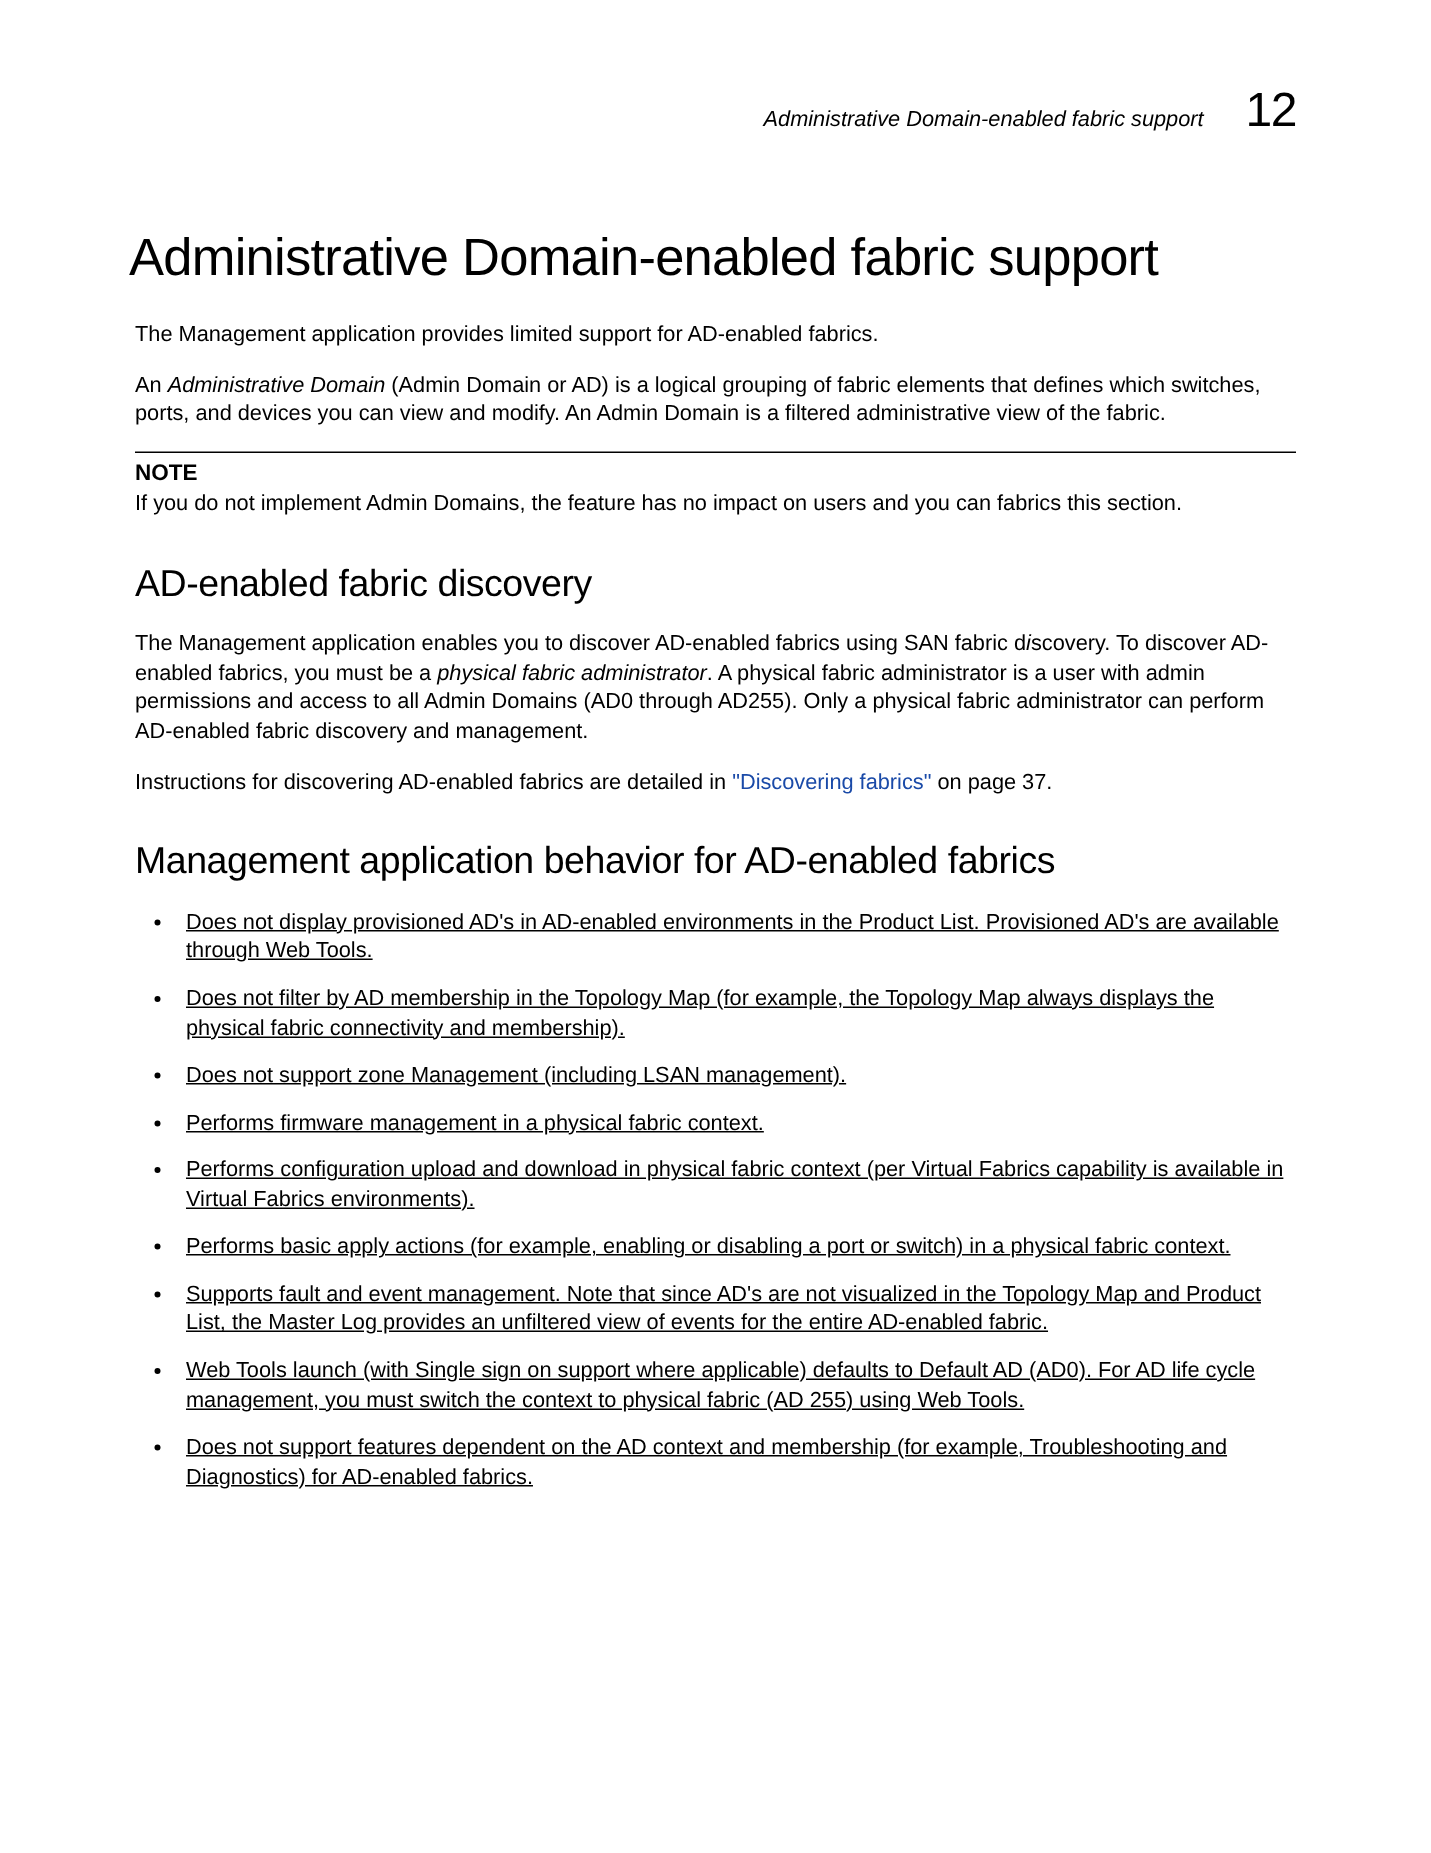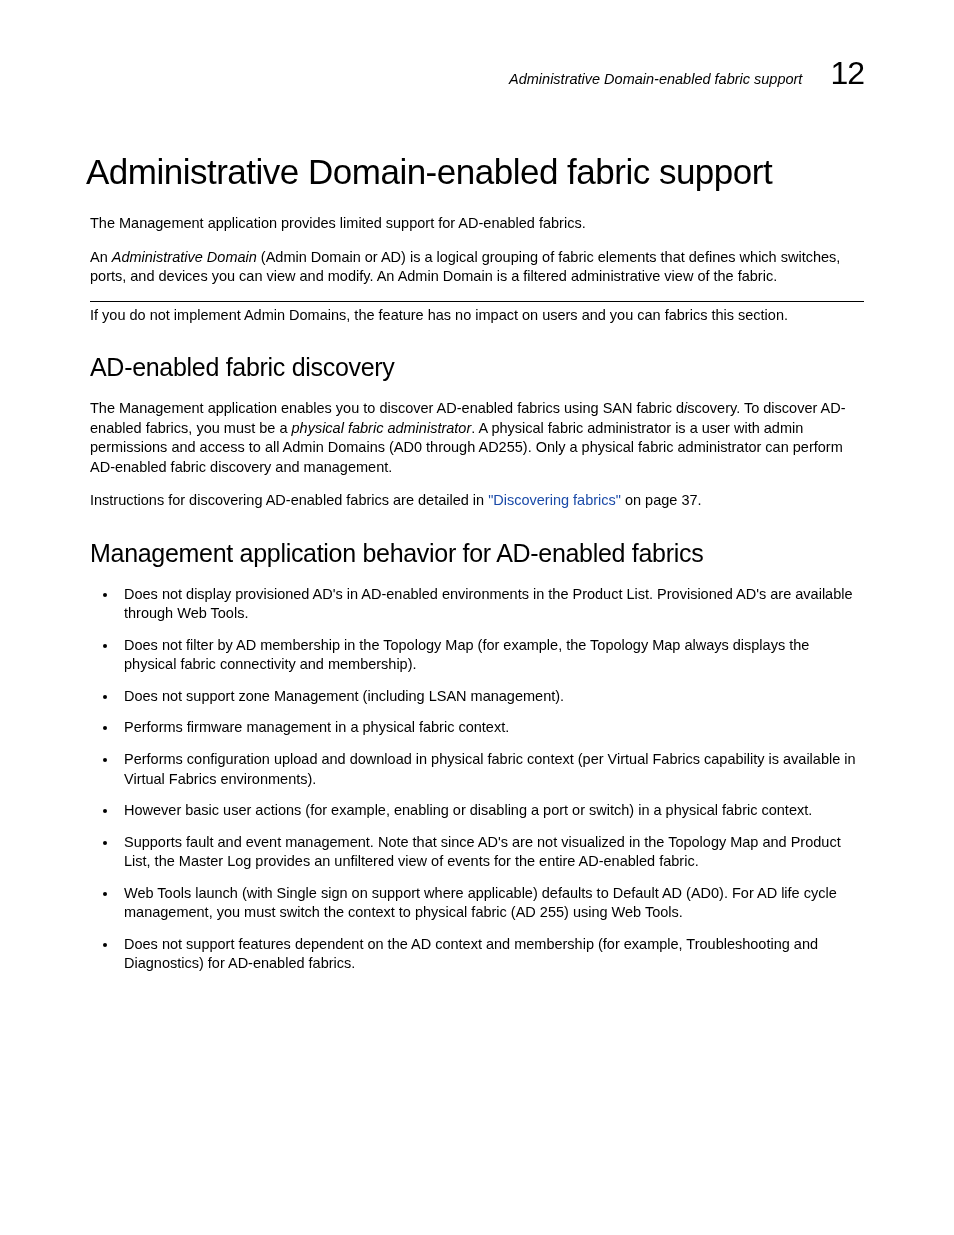--- a/index.html
+++ b/index.html
@@ -75,20 +75,21 @@
   .link { color: #1a4aa8; }
   ul.bullets {
     list-style: disc;
     padding-left: 28px;
     margin-top: 4px;
   }
   ul.bullets li {
     margin-bottom: 12px;
     padding-left: 6px;
     line-height: 1.35;
+    text-decoration: underline;
   }
 </style>
 </head>
 <body>
 
 <div class="page">
 
   <div class="running-head">
     <span class="rh-text">Administrative Domain-enabled fabric support</span>
     <span class="rh-num">12</span>
@@ -98,20 +99,21 @@
 
   <div class="body-col">
 
     <p>The Management application provides limited support for AD-enabled fabrics.</p>
 
     <p>
       <span>An </span><span class="ital">Administrative Domain</span><span> (Admin Domain or AD) is a logical grouping of fabric elements that defines which switches, ports, and devices you can view and modify. An Admin Domain is a filtered administrative view of the fabric.</span>
     </p>
 
     <hr class="note-rule">
+    <div class="note-label">NOTE</div>
     <p>If you do not implement Admin Domains, the feature has no impact on users and you can fabrics this section.</p>
 
 
     <h2 class="subhead">AD-enabled fabric discovery</h2>
 
     <p>
       <span>The Management application enables you to discover AD-enabled fabrics using SAN fabric d</span><span class="ital">i</span><span>scovery. To discover AD-enabled fabrics, you must be a </span><span class="ital">physical fabric administrator</span><span>. A physical fabric administrator is a user with admin permissions and access to all Admin Domains (AD0 through AD255). Only a physical fabric administrator can perform AD-enabled fabric discovery and management.</span>
     </p>
 
 
@@ -121,20 +123,20 @@
 
     <h2 class="subhead">Management application behavior for AD-enabled fabrics</h2>
 
 
     <ul class="bullets">
       <li>Does not display provisioned AD's in AD-enabled environments in the Product List. Provisioned AD's are available through Web Tools.</li>
       <li>Does not filter by AD membership in the Topology Map (for example, the Topology Map always displays the physical fabric connectivity and membership).</li>
       <li>Does not support zone Management (including LSAN management).</li>
       <li>Performs firmware management in a physical fabric context.</li>
       <li>Performs configuration upload and download in physical fabric context (per Virtual Fabrics capability is available in Virtual Fabrics environments).</li>
-      <li>However basic user actions (for example, enabling or disabling a port or switch) in a physical fabric context.</li>
+      <li>Performs basic apply actions (for example, enabling or disabling a port or switch) in a physical fabric context.</li>
       <li>Supports fault and event management. Note that since AD's are not visualized in the Topology Map and Product List, the Master Log provides an unfiltered view of events for the entire AD-enabled fabric.</li>
       <li>Web Tools launch (with Single sign on support where applicable) defaults to Default AD (AD0). For AD life cycle management, you must switch the context to physical fabric (AD 255) using Web Tools.</li>
       <li>Does not support features dependent on the AD context and membership (for example, Troubleshooting and Diagnostics) for AD-enabled fabrics.</li>
     </ul>
 
   </div>
 </div>
 
 </body></html>

